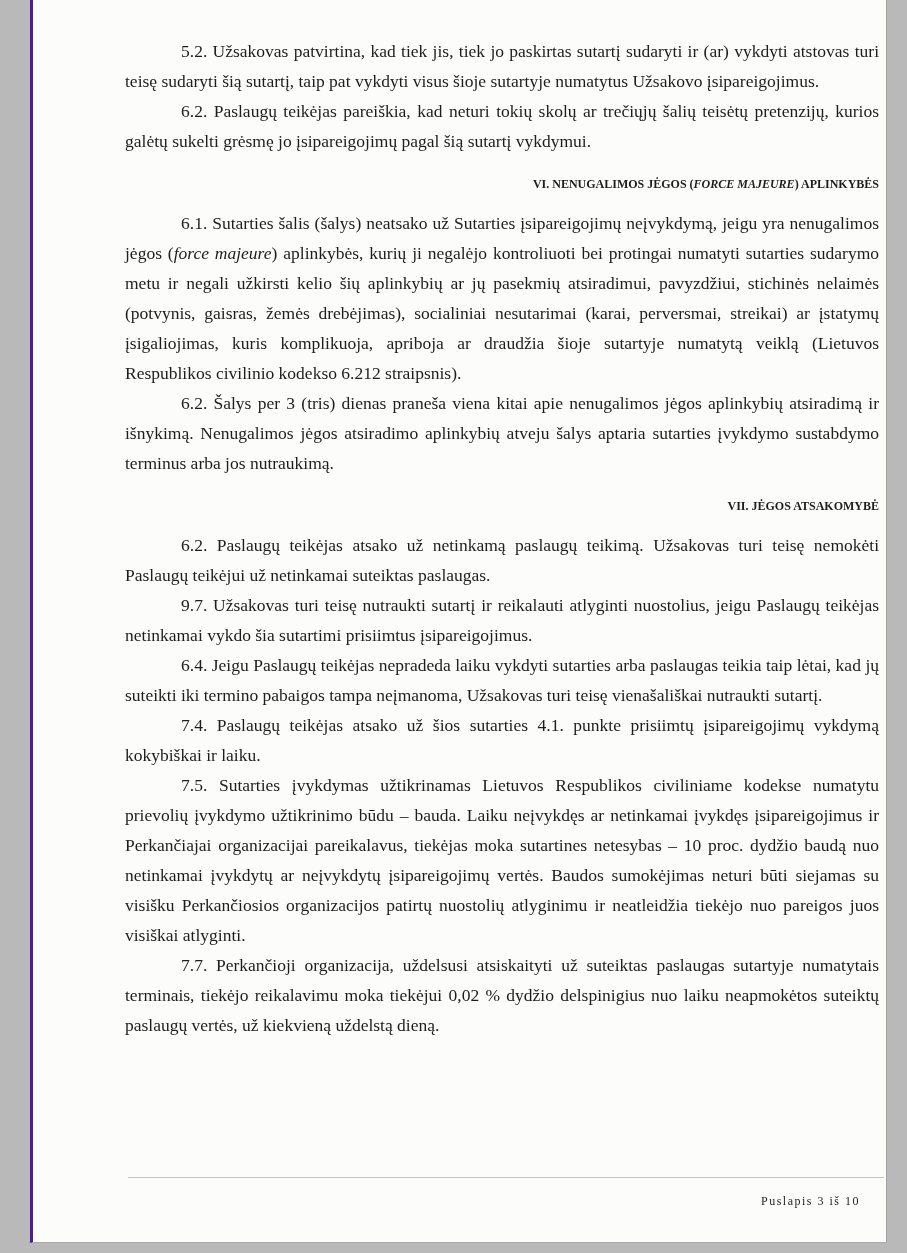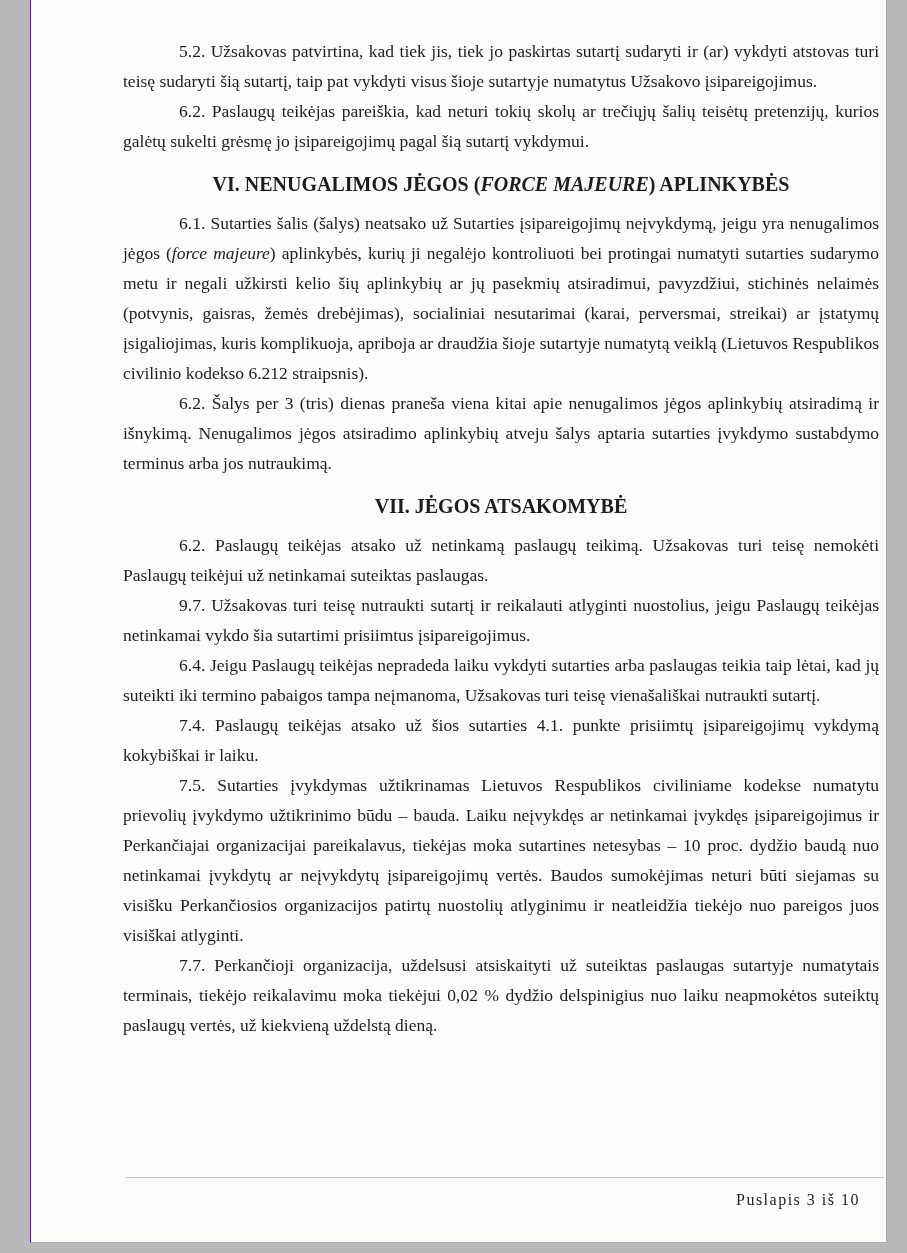--- a/index.html
+++ b/index.html
@@ -4,43 +4,43 @@
 <style>
   html,body{margin:0;padding:0;background:#9e9e9e;}
   .viewport{
     position:relative;width:907px;height:1253px;overflow:hidden;
     background:#b9b9b9;
     font-family:"Liberation Serif", serif;
   }
   .page{
     position:absolute;left:30px;top:0;width:857px;height:1243px;
     background:#fcfcfa;
-    border-left:1px solid #4c1d95;
+    border-left:3px solid #4c1d95;
     border-right:1px solid #a3a3a3;
     border-bottom:1px solid #a9a9a9;
     box-sizing:border-box;
   }
   .content{
     position:absolute;left:92px;right:7px;top:36px;
     color:#1d1d1d;font-size:17.5px;line-height:30px;
     text-align:justify;
   }
   .doc-paragraph{margin:0;text-indent:56px;}
   .doc-heading{
-    margin:13px 0 9px 0;font-weight:bold;text-align:center;
-    font-size:20px;text-indent:0;
+    margin:13px 0 9px 0;font-weight:bold;text-align:right;
+    font-size:12px;text-indent:0;
   }
   .it{font-style:italic;}
   .footer-rule{
     position:absolute;left:95px;right:2px;bottom:64px;height:1px;
     background:#c2c2c2;
   }
   .footer{
     position:absolute;right:26px;bottom:33px;
-    font-size:16px;color:#242424;letter-spacing:1.5px;
+    font-size:12px;color:#242424;letter-spacing:1.5px;
   }
 </style>
 </head>
 <body>
 
 <div class="viewport">
   <div class="page">
     <div class="content" id="doc-content">
         <p class="doc-paragraph"><span>5.2. Užsakovas patvirtina, kad tiek jis, tiek jo paskirtas sutartį sudaryti ir (ar) vykdyti atstovas turi teisę sudaryti šią sutartį, taip pat vykdyti visus šioje sutartyje numatytus Užsakovo įsipareigojimus.</span></p>
         <p class="doc-paragraph"><span>6.2. Paslaugų teikėjas pareiškia, kad neturi tokių skolų ar trečiųjų šalių teisėtų pretenzijų, kurios galėtų sukelti grėsmę jo įsipareigojimų pagal šią sutartį vykdymui.</span></p>

